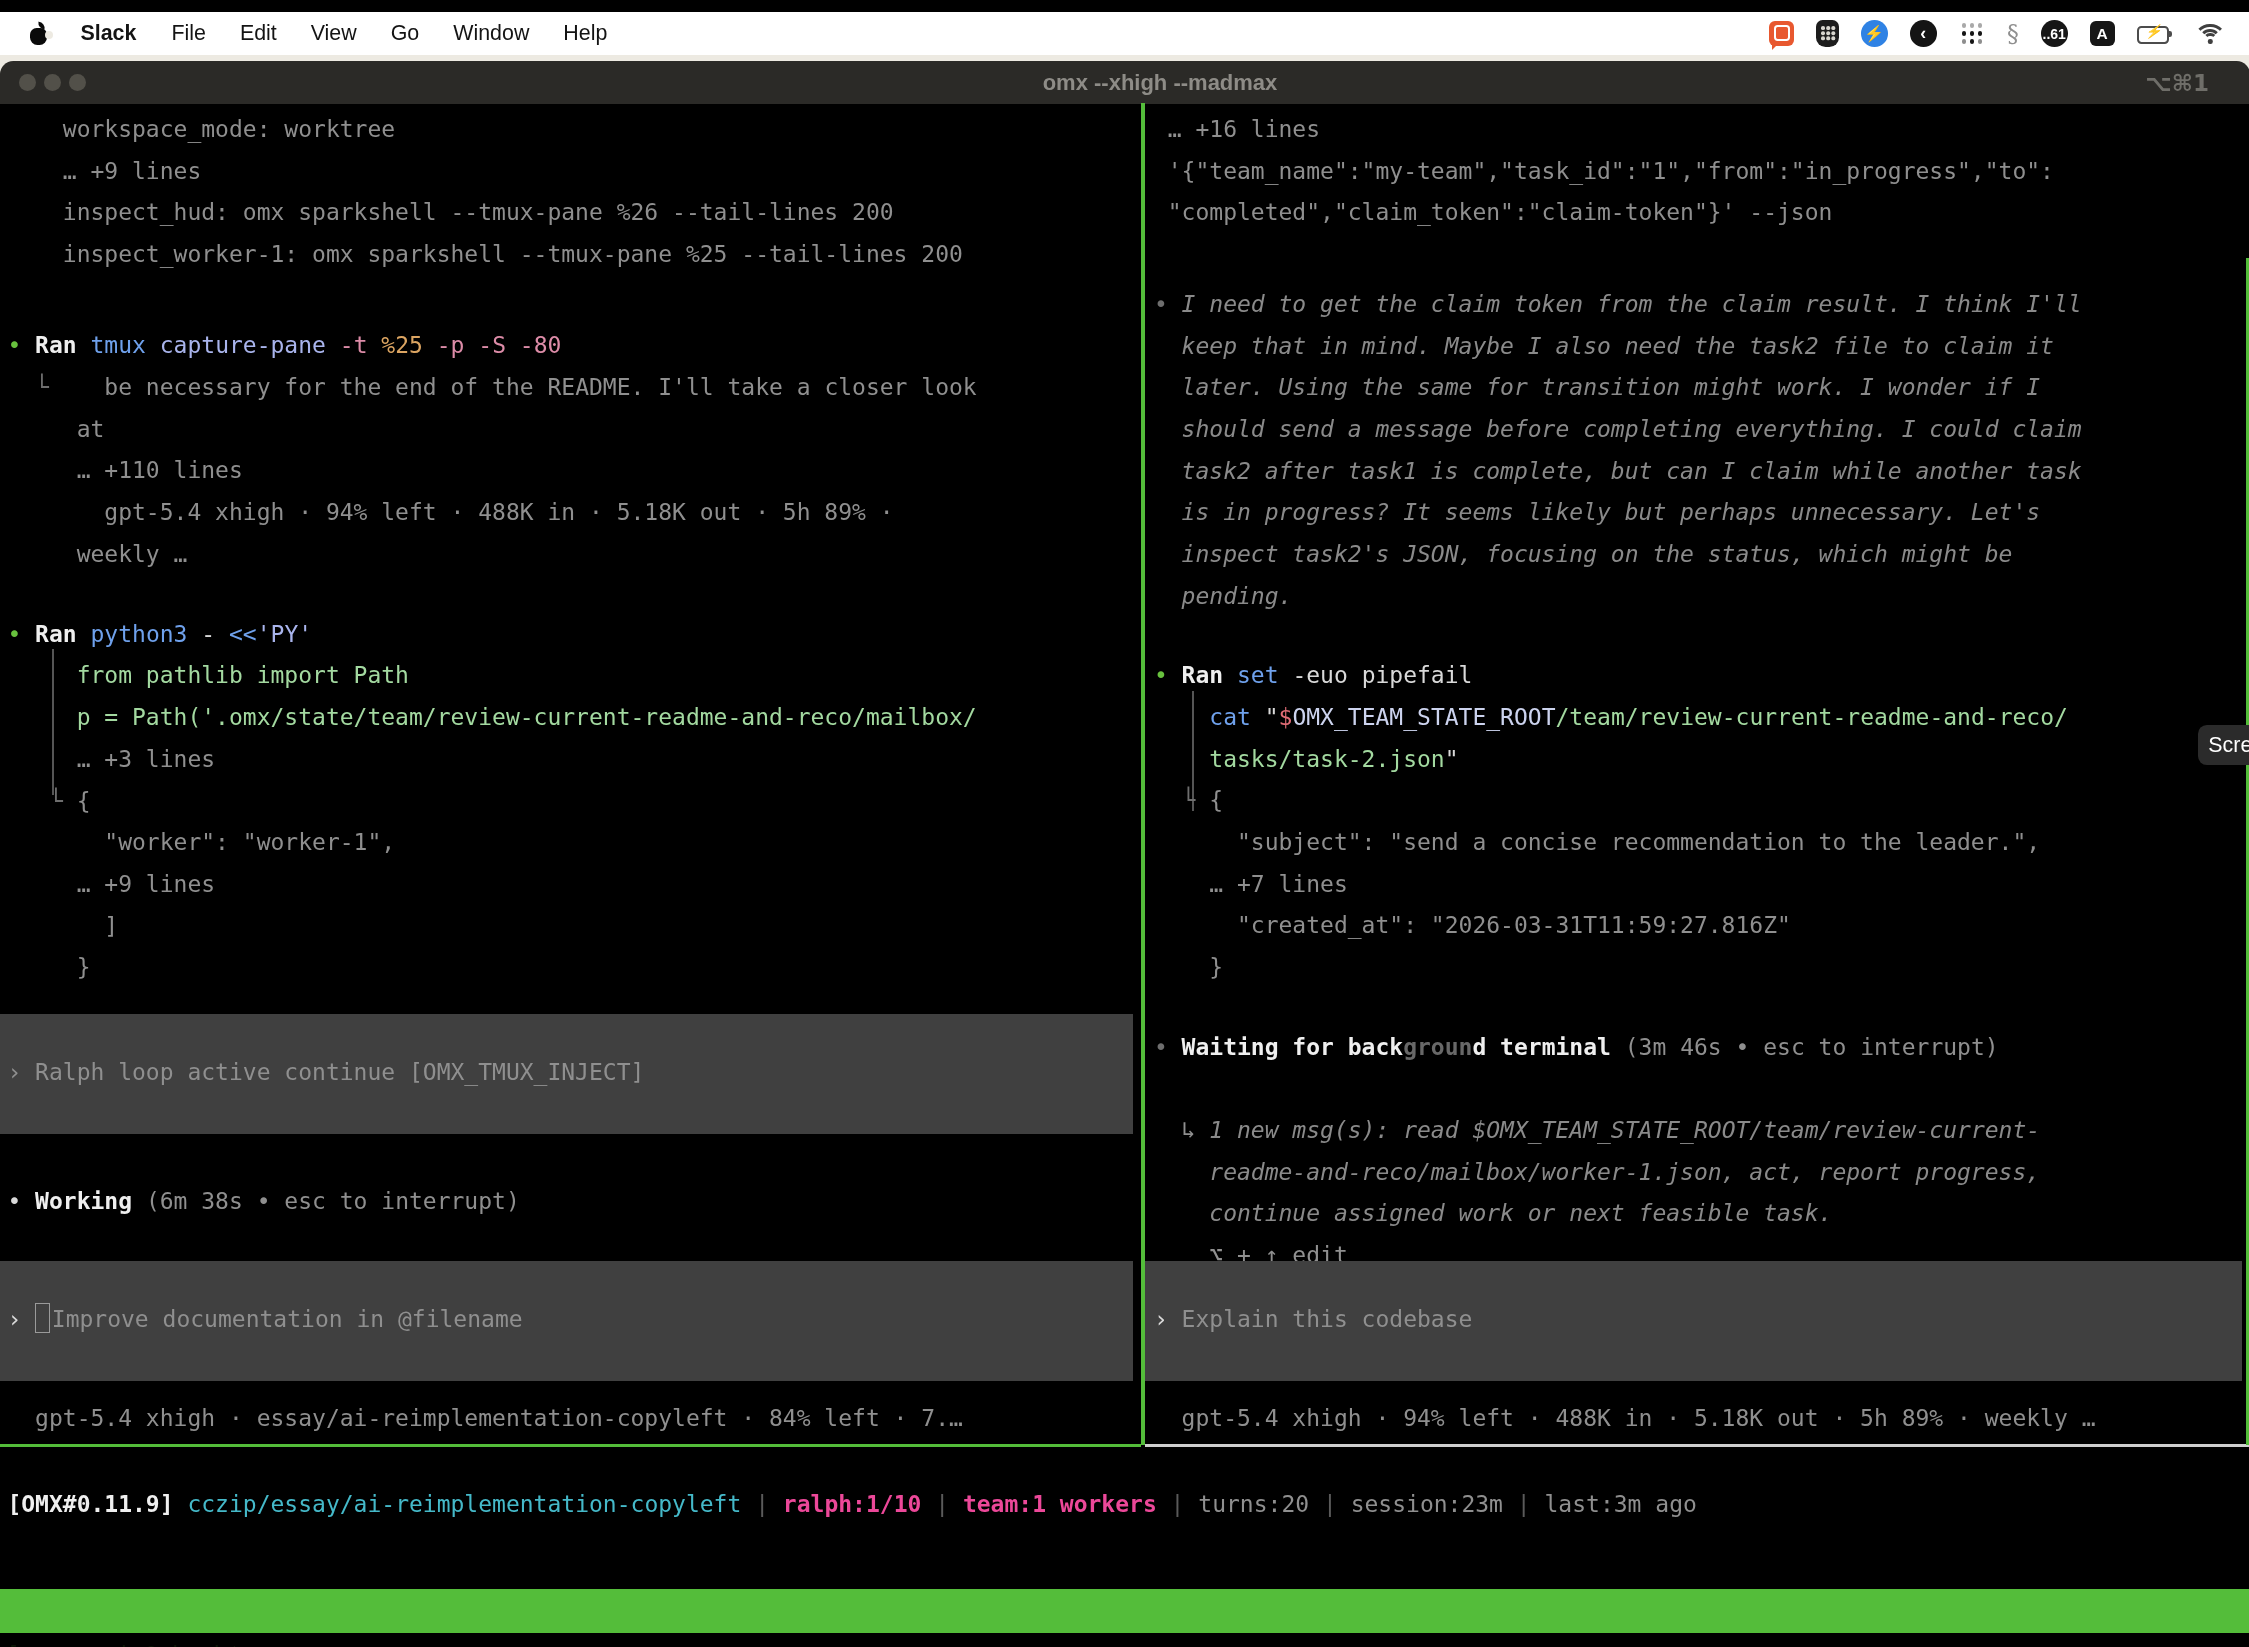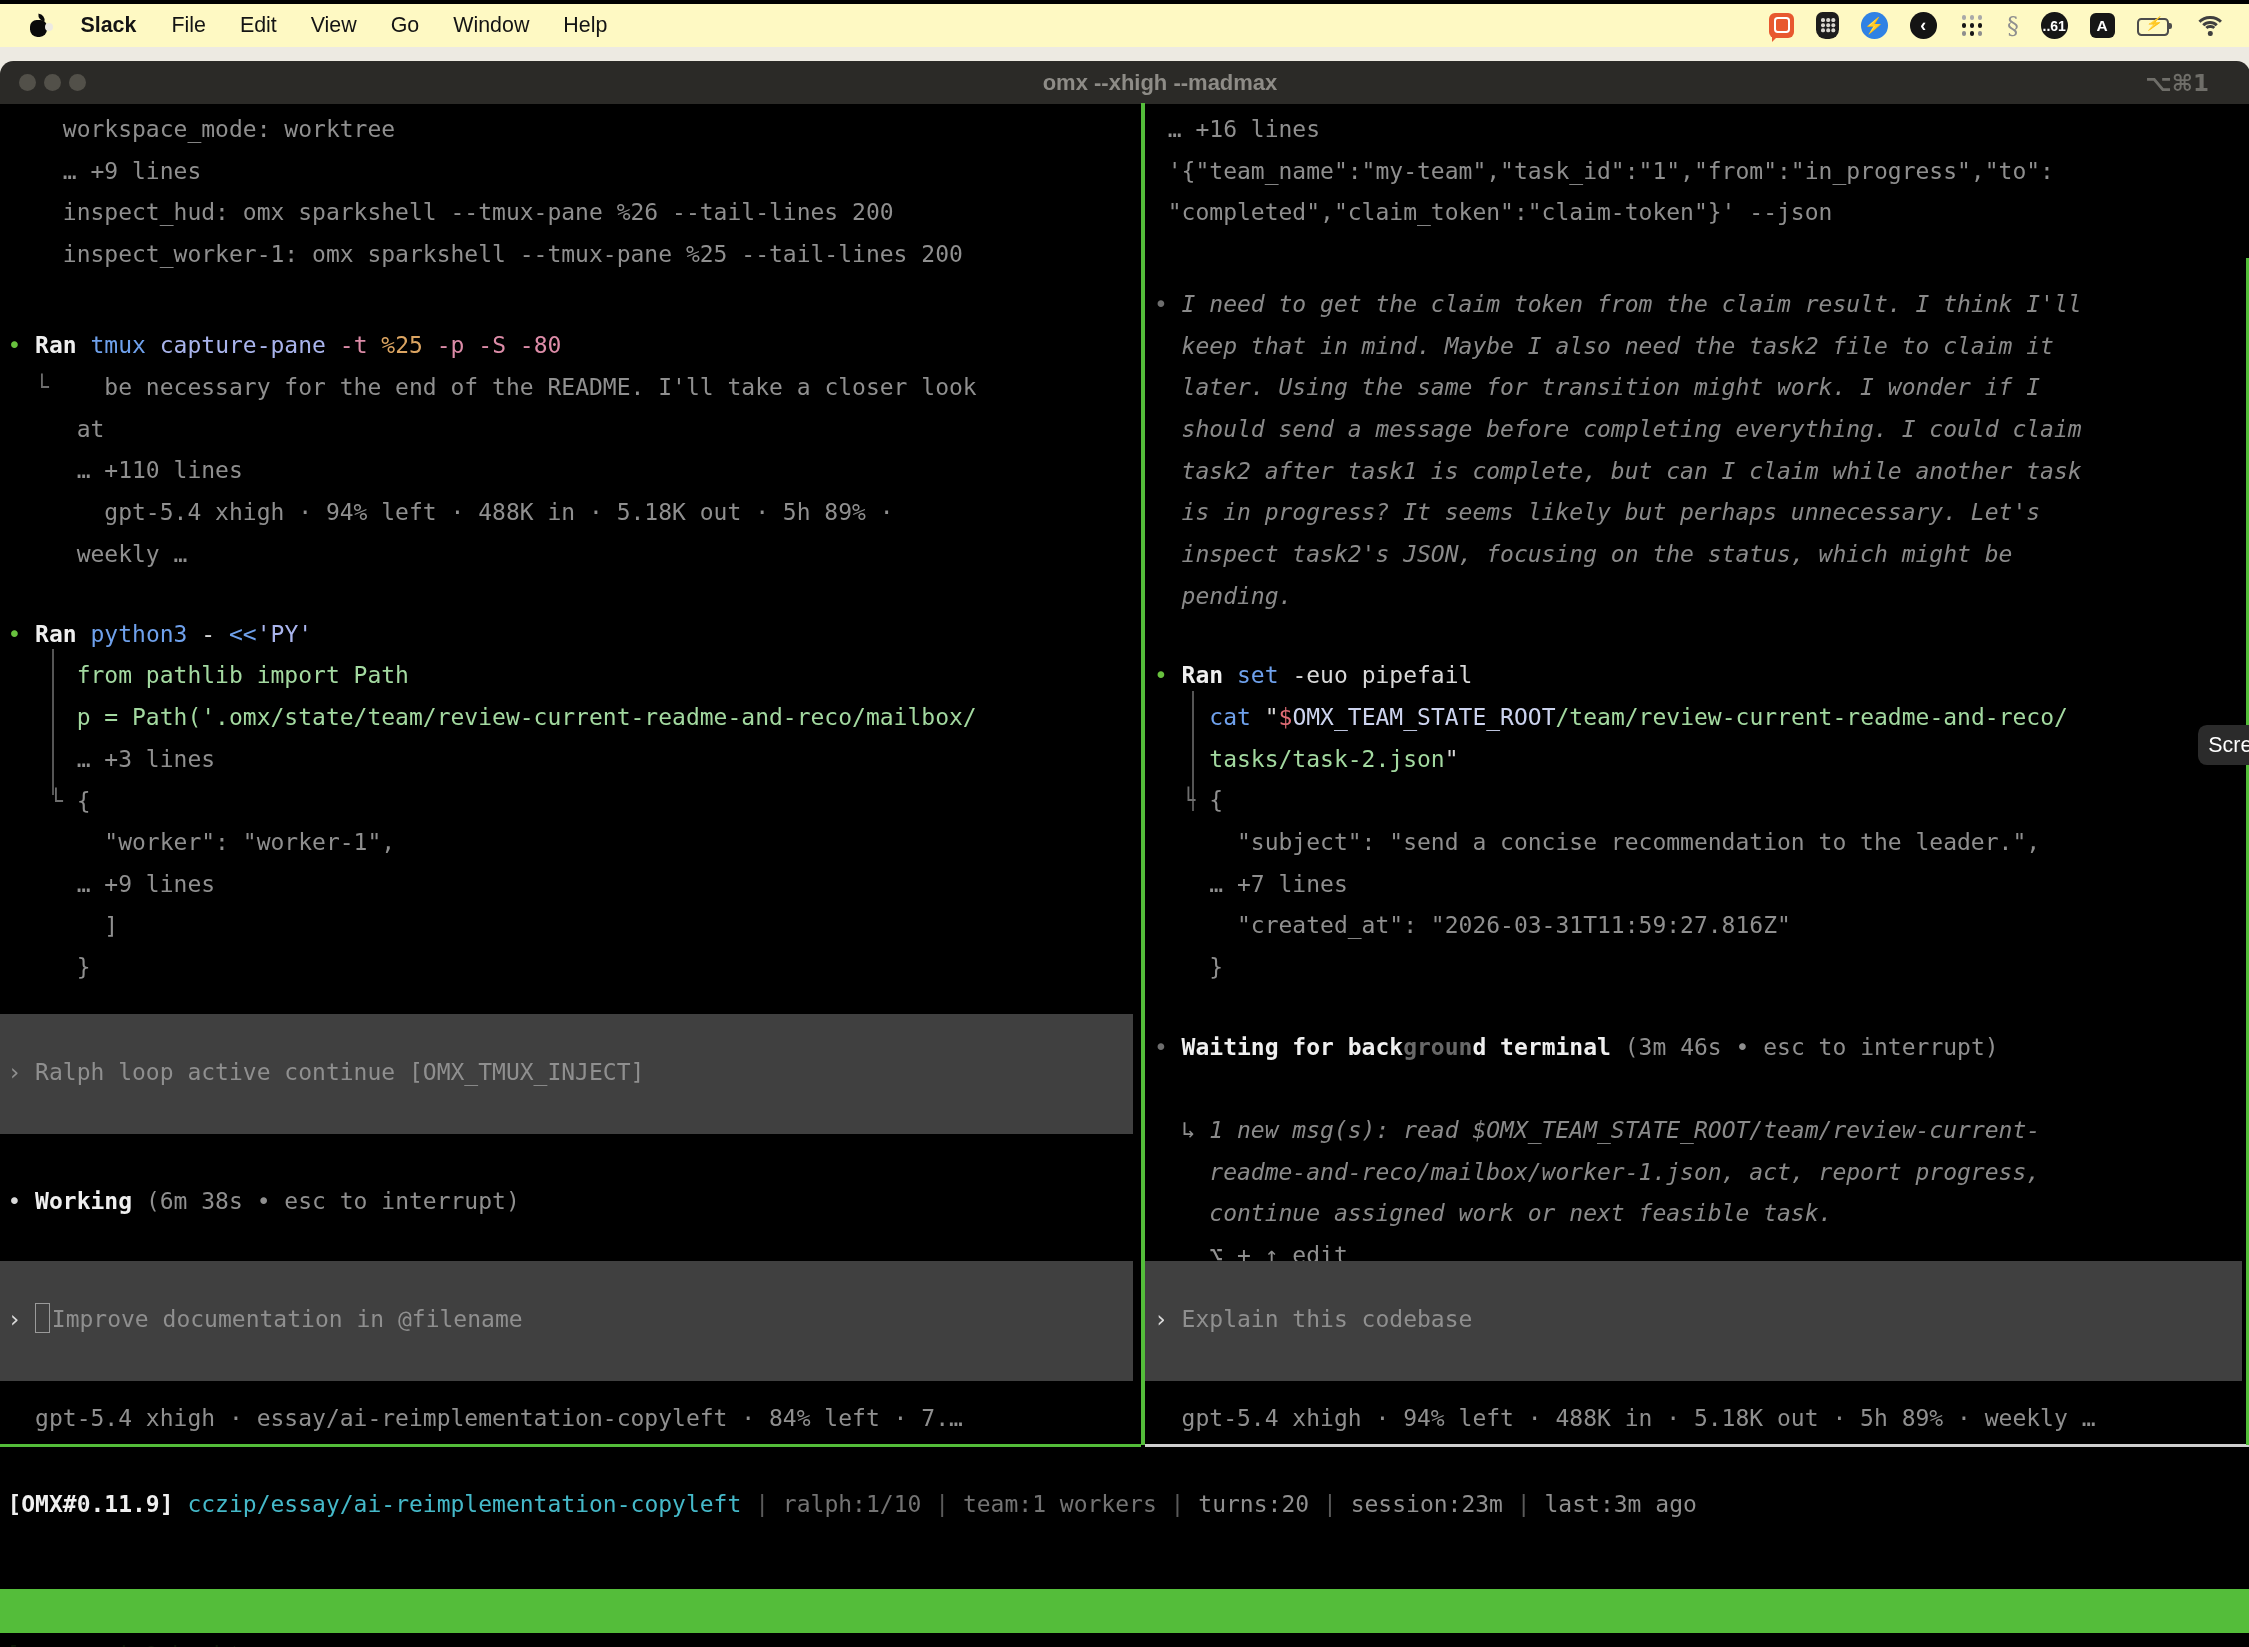--- a/index.html
+++ b/index.html
@@ -1,20 +1,20 @@
 <!DOCTYPE html>
 <html style="font-size:11.8px"><head>
 <meta charset="utf-8">
 <style>
   html,body{margin:0;padding:0;}
   body{width:2250px;height:1648px;position:relative;background:#000;overflow:hidden;
        font-family:"DejaVu Sans Mono",monospace;}
 
   
-  #menubar{position:absolute;top:4px;left:0;width:2250px;height:43px;background:#fef9c3;
+  #menubar{position:absolute;top:12px;left:0;width:2250px;height:43px;background:#ffffff;
            display:flex;align-items:center;font-family:"Liberation Sans",sans-serif;
            font-size:21.4px;color:#141414;z-index:30;}
   .apple{width:19px;height:22px;position:relative;margin-left:29.5px;margin-right:32px;}
   .apple .body{position:absolute;left:0;top:5.2px;width:17.7px;height:17px;background:#0a0a0a;border-radius:6.6px 6.6px 7.4px 7.4px;}
   .apple .bite{position:absolute;right:-4.4px;top:8px;width:8px;height:8px;background:#edeae2;border-radius:50%;}
   .apple .leaf{position:absolute;left:8px;top:-0.7px;width:6.6px;height:6.6px;background:#0a0a0a;border-radius:0 6.6px 0 6.6px;transform:rotate(8deg);}
   .menu-item{margin-right:34px;white-space:nowrap;}
   .menu-item.app{font-weight:700;margin-right:35px;}
   #menu-icons{margin-left:auto;display:flex;align-items:center;gap:22px;padding-right:25px;}
   .mi{position:relative;display:inline-flex;align-items:center;justify-content:center;}
@@ -61,21 +61,21 @@
       font-size:23px;line-height:34px;}
   #right-pane .tl{left:8.9px;}
   .banner{position:absolute;left:0;right:8px;background:#404040;}
 
   
   .g{color:#8f8f8f;} .d{color:#6e6e6e;} .wt{color:#d9d9d9;}
   .w{color:#efefef;font-weight:700;} .wd{color:#686868;font-weight:700;}
   .bl{color:#6fa1ec;} .lv{color:#a9b4ec;} .lv2{color:#ccd3ee;}
   .pk{color:#dd8ca8;} .or{color:#dca562;} .gr{color:#68c13e;}
   .cg{color:#a3d9a0;} .it{color:#8a8a8a;font-style:italic;}
-  .cy{color:#45b9c9;} .sg{color:#737373;} .sep{color:#5a5a5a;} .rd{color:#e06c75;}
+  .cy{color:#45b9c9;} .sg{color:#ec4899;font-weight:bold;} .sep{color:#5a5a5a;} .rd{color:#e06c75;}
   .cursor{display:inline-block;width:12.5px;height:28px;border:1.5px solid #9a9a9a;
           vertical-align:-5.9px;margin-right:2.2px;}
 
   .vline{position:absolute;width:1.5px;background:#555;}
 
   
   #pane-divider{position:absolute;left:1141px;top:103px;width:3.7px;height:1342px;background:#54bd3a;z-index:6;}
   #border-bottom-left{position:absolute;left:0;top:1444px;width:1141px;height:3px;background:#54bd3a;z-index:6;}
   #border-bottom-right{position:absolute;left:1145px;top:1444px;width:1105px;height:3px;background:#cfcfcf;z-index:6;}
   #border-right-edge{position:absolute;left:2246px;top:258px;width:3.7px;height:1187px;background:#54bd3a;z-index:6;}

